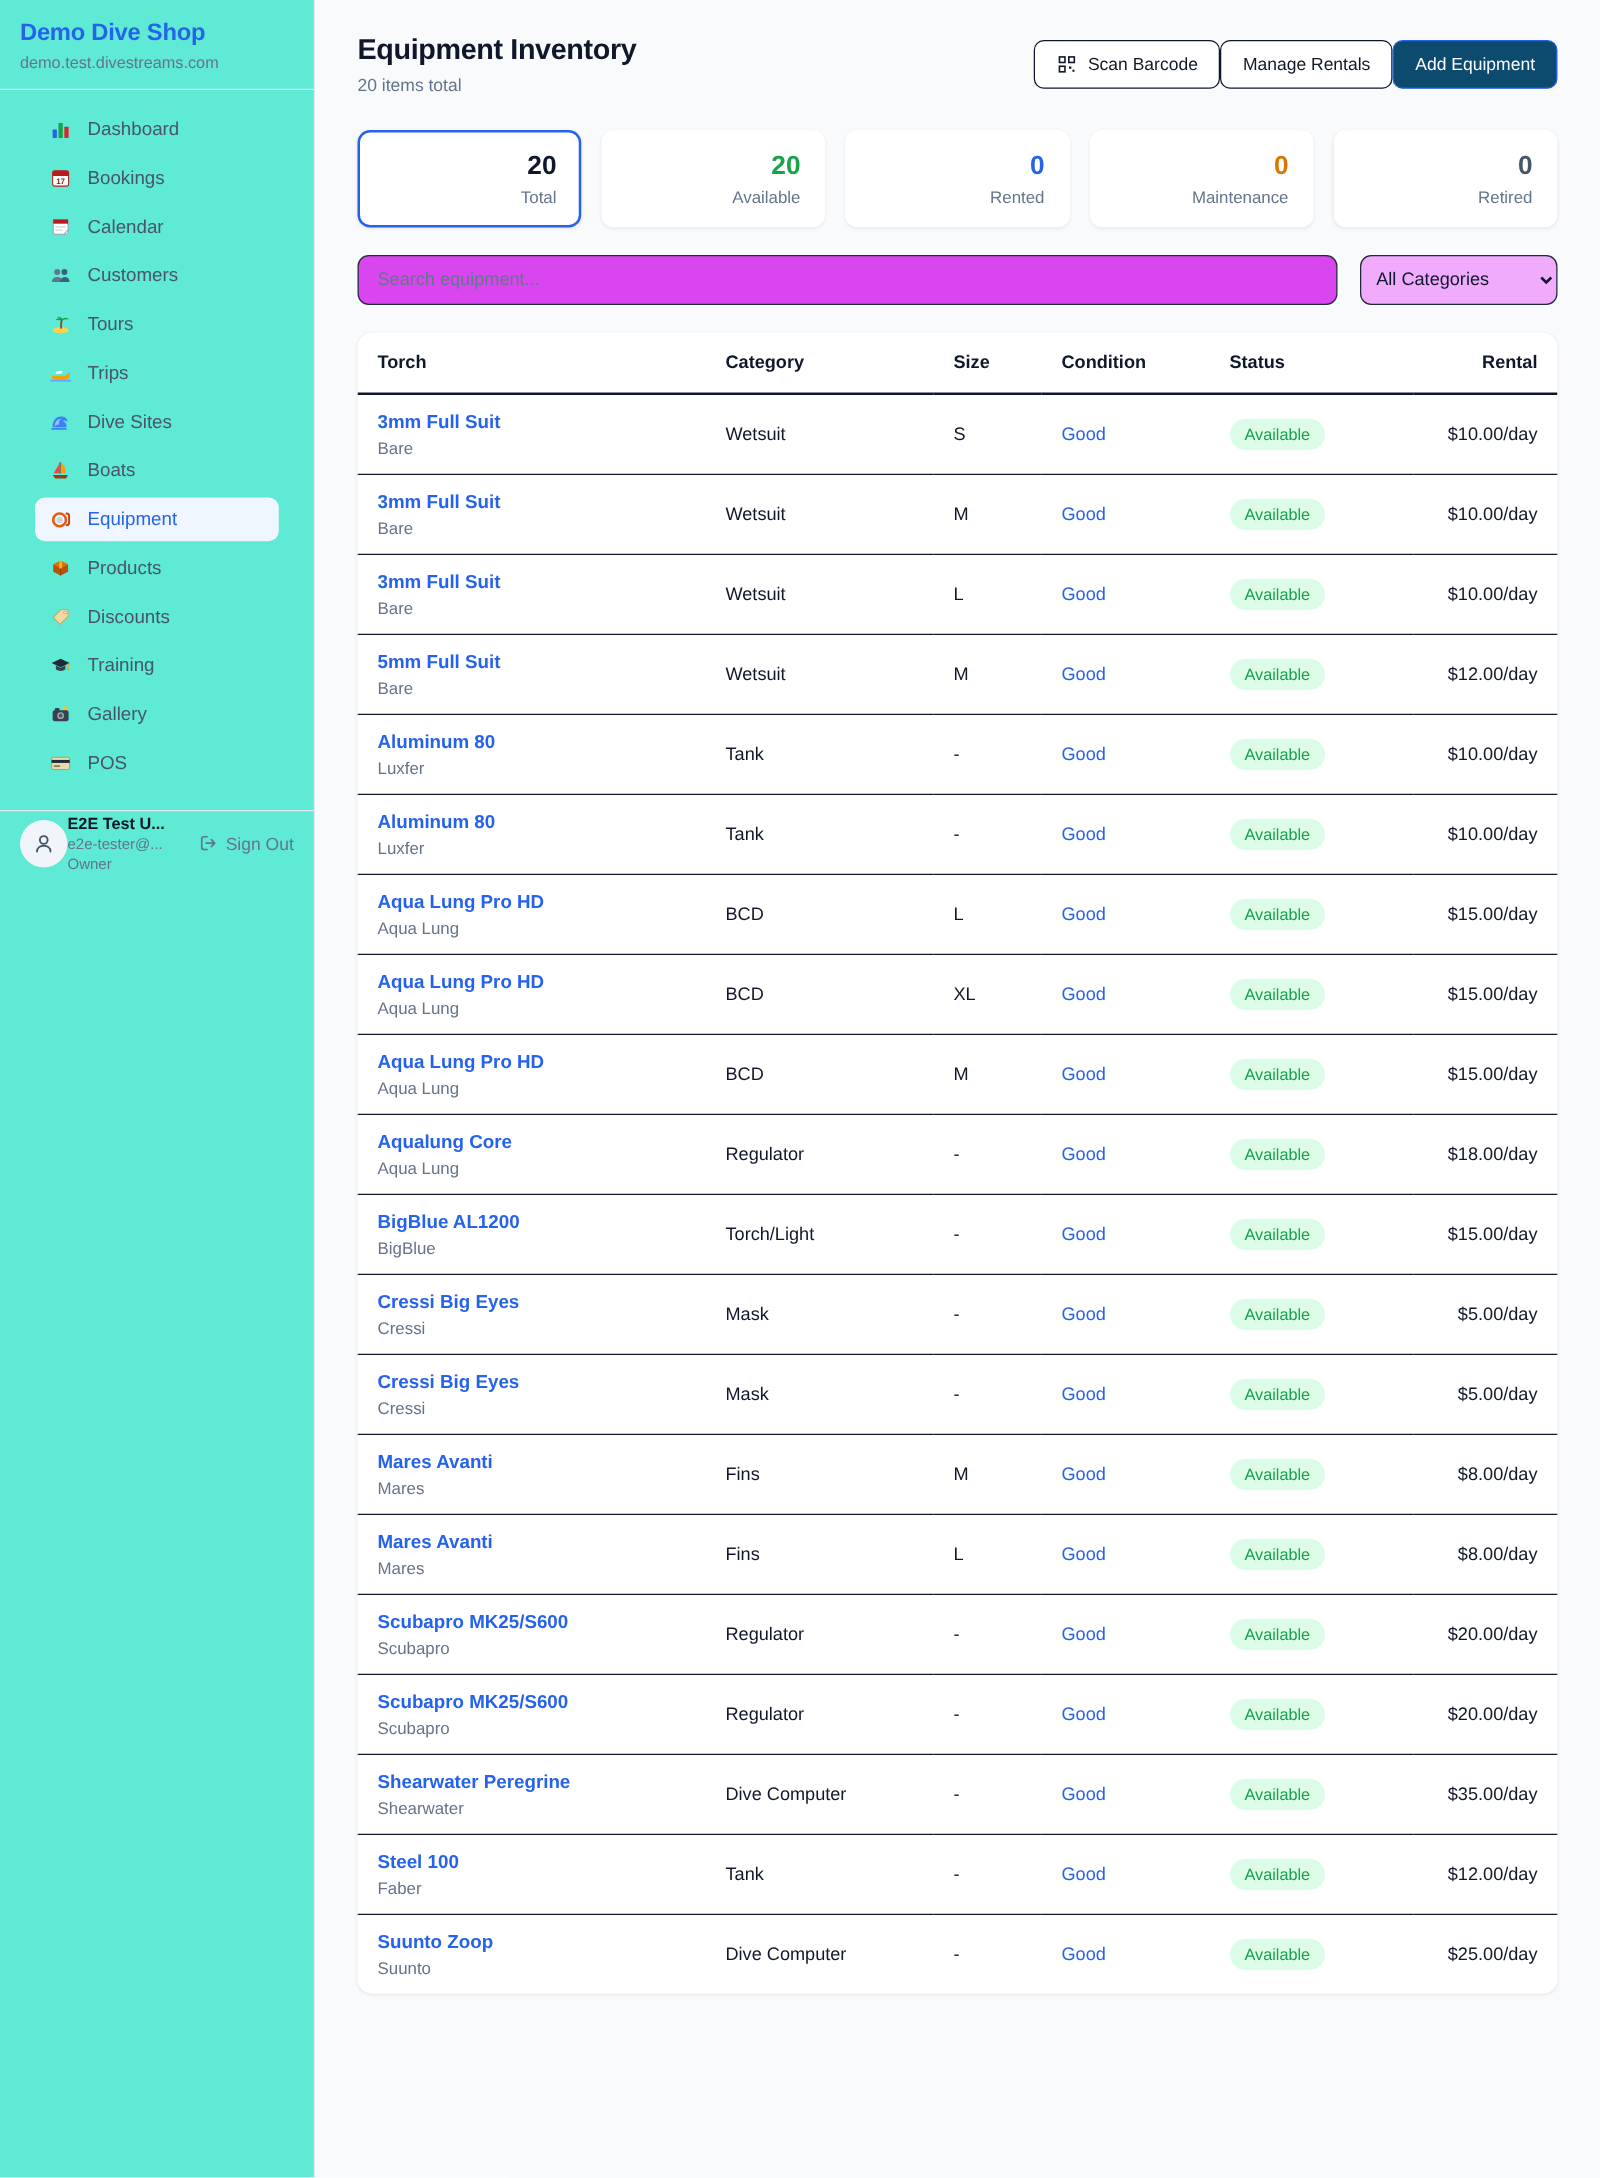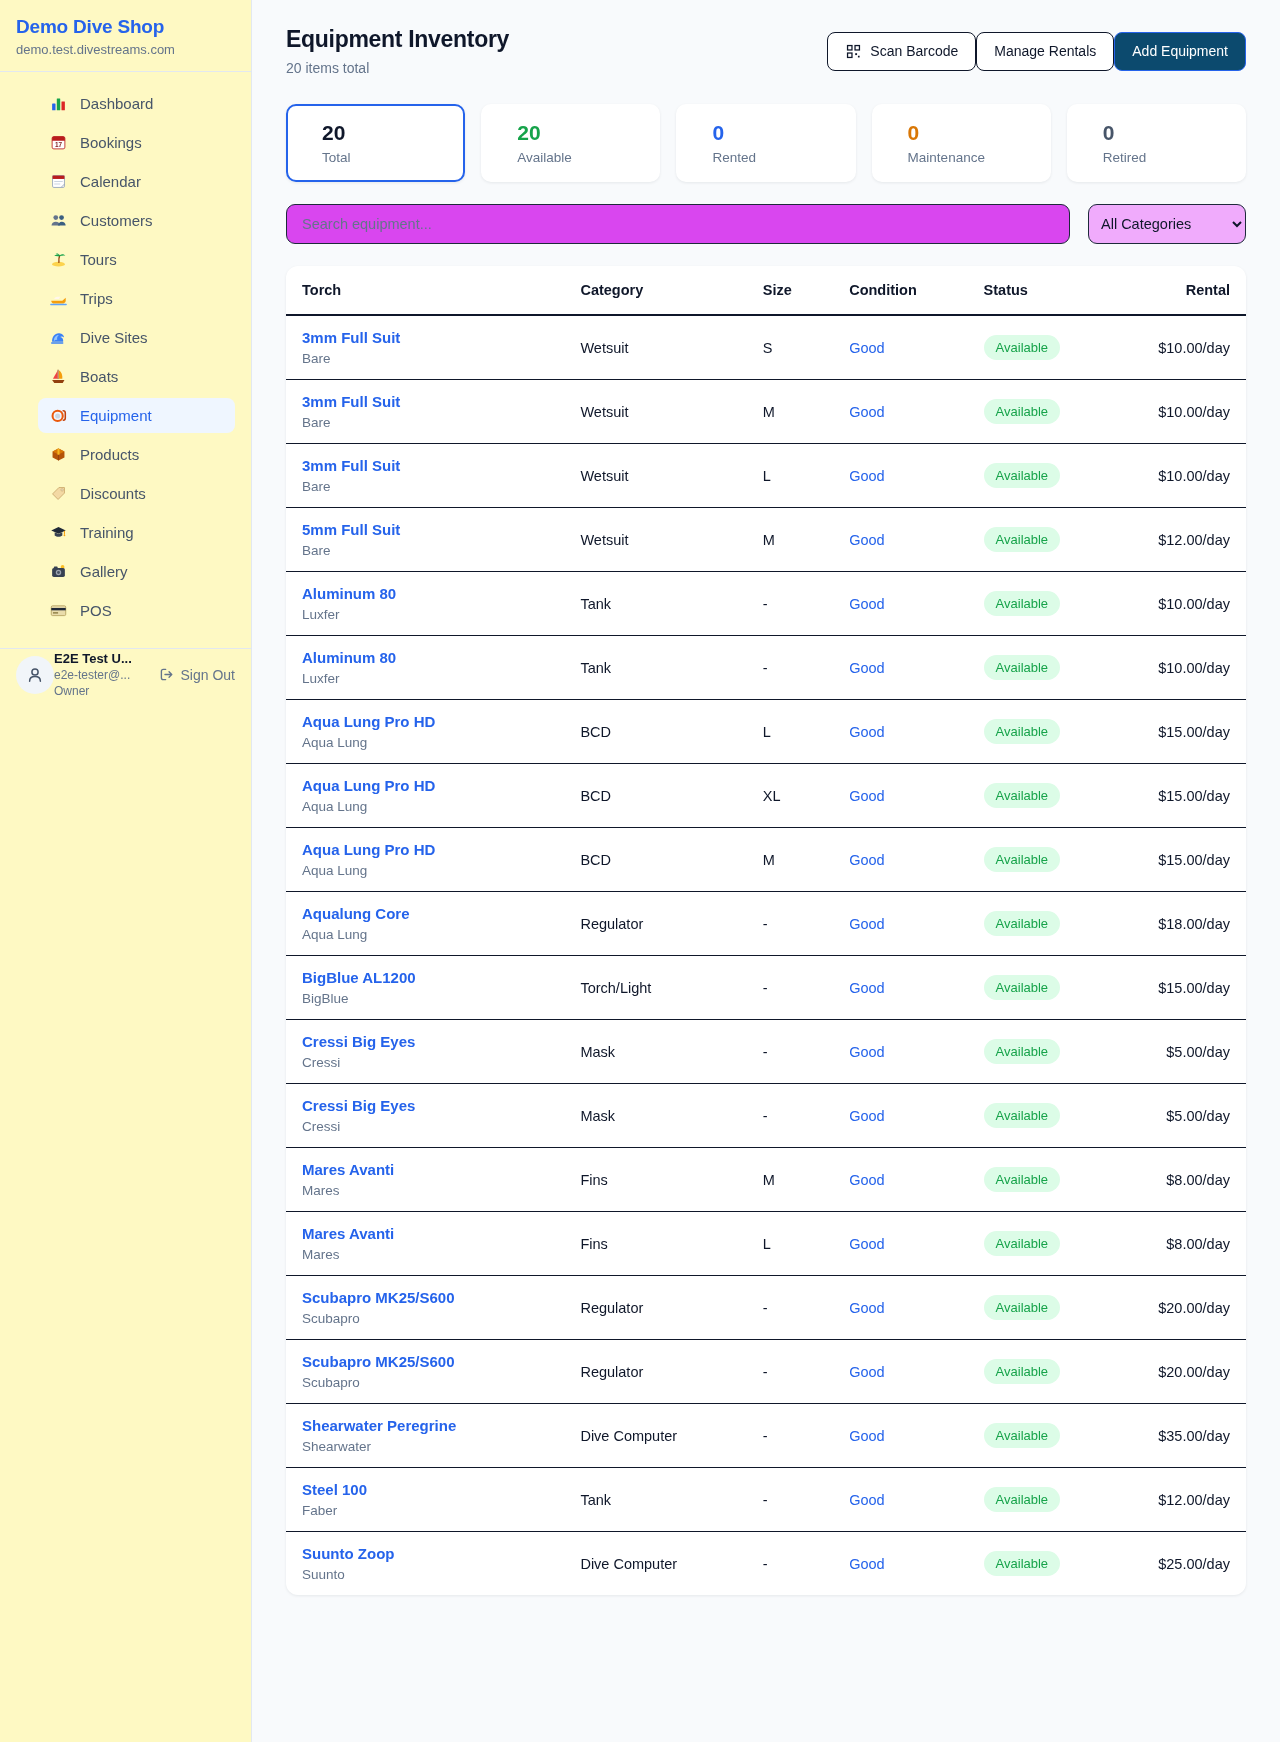--- a/index.html
+++ b/index.html
@@ -8,28 +8,28 @@
     height: 1742px;
     display: flex;
     background: #f8fafc;
     font-family: "Liberation Sans", sans-serif;
     color: #0f172a;
     overflow: hidden;
   }
   
   .sidebar {
     width: 252px; min-width: 252px;
-    background: #fef9c3;
+    background: #5eead4;
     border-right: 1px solid #e2e8f0;
     display: flex; flex-direction: column;
   }
   .brand { padding: 16px 16px 14px; border-bottom: 1px solid #e2e8f0; }
   .brand-title { color: #2563eb; font-size: 19px; font-weight: 700; letter-spacing: -0.2px; }
   .brand-domain { color: #64748b; font-size: 13px; margin-top: 4px; }
-  .nav { padding: 14px 16px 10px; margin-left: 22px; }
+  .nav { padding: 14px 28px 10px; }
   .nav-item {
     display: flex; align-items: center; gap: 13px;
     padding: 9px 12px; margin-bottom: 4px;
     border-radius: 8px; cursor: pointer;
     color: #475569; font-size: 15px; font-weight: 500;
   }
   .nav-item.active { background: #eff6ff; color: #2563eb; }
   .icon { display: inline-flex; align-items: center; justify-content: center; }
   .icon svg { display: block; }
   .user-box {
@@ -63,21 +63,21 @@
     font-size: 14px; font-weight: 500; font-family: inherit; cursor: pointer;
   }
   .btn.outline { background: #fff; border: 1px solid #0f172a; color: #0f172a; }
   .btn.primary { background: #0c4a6e; border: 1px solid #2563eb; color: #fff; }
   
   .stats { display: flex; gap: 16px; margin-top: 28px; }
   .stat-card {
     flex: 1; background: #fff; border-radius: 10px;
     border: 2px solid transparent;
     box-shadow: 0 1px 3px rgba(15,23,42,0.08);
-    padding: 15px 34px; cursor: pointer;
+    padding: 15px 18px; cursor: pointer; text-align: right;
   }
   .stat-card.active { border-color: #2563eb; }
   .stat-value { font-size: 21px; font-weight: 700; }
   .stat-label { font-size: 13.5px; color: #64748b; margin-top: 5px; }
   
   .filters { display: flex; gap: 18px; margin-top: 22px; }
   .search-input {
     flex: 1; height: 40px; border: 1px solid #1e293b; border-radius: 9px;
     background: #d946ef; padding: 0 15px; font-size: 14.5px; font-family: inherit;
     color: #0f172a;

